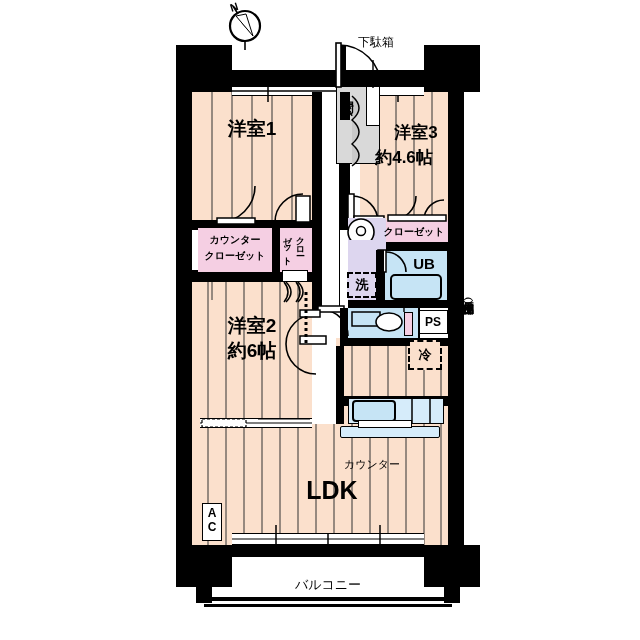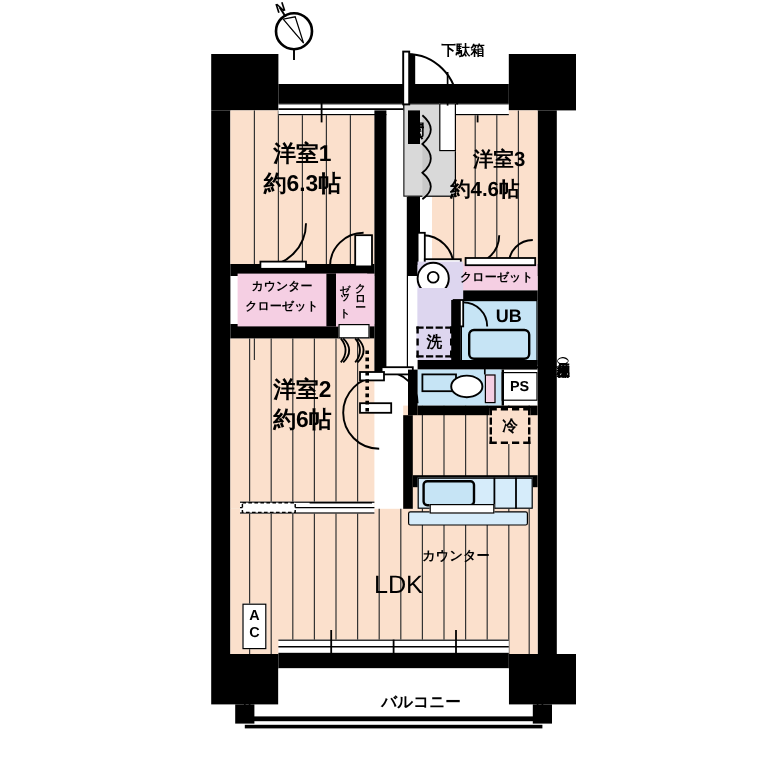--- a/index.html
+++ b/index.html
@@ -12,24 +12,24 @@
   .floor{background:#fbe0cc;}
   .white{background:#ffffff;}
   .gray{background:#d9d9d9;}
   .pink{background:#f5cfe3;}
   .blue{background:#c6e4f5;}
   .lav{background:#ddd6ef;}
   .lightblue{background:#d6ecfa;}
   
   .lbl{position:absolute;color:#000;text-align:center;line-height:1.12;white-space:nowrap;}
   .lbl.room{font-size:19px;font-weight:700;}
-  .lbl.sm{font-size:11px;font-weight:700;text-align:right;}
+  .lbl.sm{font-size:11px;font-weight:400;}
   .lbl.xs{font-size:10px;font-weight:700;}
   .lbl.tiny{font-size:9px;font-weight:700;}
-  .lbl.ldk{font-size:21px;font-weight:400;}
+  .lbl.ldk{font-size:25px;font-weight:700;}
   .vert{writing-mode:vertical-rl;text-orientation:upright;line-height:1.05;}
   .boxlbl{background:#ffffff;border:1.5px solid #000;display:flex;align-items:center;justify-content:center;font-size:12px;font-weight:700;}
   .dashbox{border:2px dashed #000;display:flex;align-items:center;justify-content:center;font-size:13px;font-weight:700;}
   .solidthin{border:1.5px solid #000;}
   svg{position:absolute;left:0;top:0;overflow:visible;}
   .noclick{pointer-events:none;}
 </style>
 </head>
 <body>
 
@@ -296,21 +296,20 @@
   <svg width="640" height="640" class="noclick">
     <circle cx="245" cy="26" r="15" fill="#fff" stroke="#000" stroke-width="2.2"></circle>
     <polygon points="253,36 236,16 244,26" fill="#000"></polygon>
     <polygon points="253,36 236,16 246,14" fill="#fff" stroke="#000" stroke-width="1"></polygon>
     <line x1="238" y1="14" x2="233" y2="6" stroke="#000" stroke-width="1.6"></line>
     <line x1="245" y1="41" x2="245" y2="50" stroke="#000" stroke-width="1.6"></line>
   </svg>
   <div class="lbl" style="left:226px;top:1px;width:16px;font-size:11px;font-weight:700;transform:rotate(-18deg);">N</div>
 
   <div class="lbl room" style="left:192px;top:118px;width:120px;">洋室1</div>
-  <div class="lbl room" style="left:192px;top:143px;width:120px;">約6.3帖</div>
 
   <div class="lbl room" style="left:368px;top:123px;width:96px;font-size:17px;">洋室3</div>
   <div class="lbl room" style="left:356px;top:148px;width:96px;font-size:17px;">約4.6帖</div>
 
   <div class="lbl room" style="left:192px;top:315px;width:120px;">洋室2</div>
   <div class="lbl room" style="left:192px;top:340px;width:120px;">約6帖</div>
 
   <div class="lbl ldk" style="left:272px;top:476px;width:120px;">LDK</div>
 
   <div class="lbl vert" style="left:340px;top:91px;font-size:13px;font-weight:700;">玄関</div>

